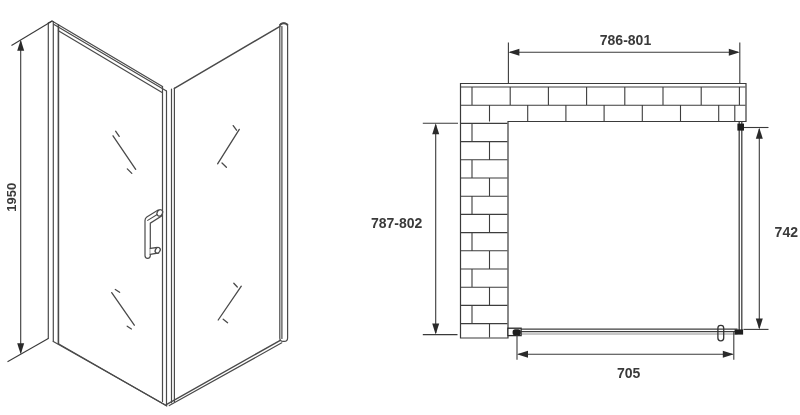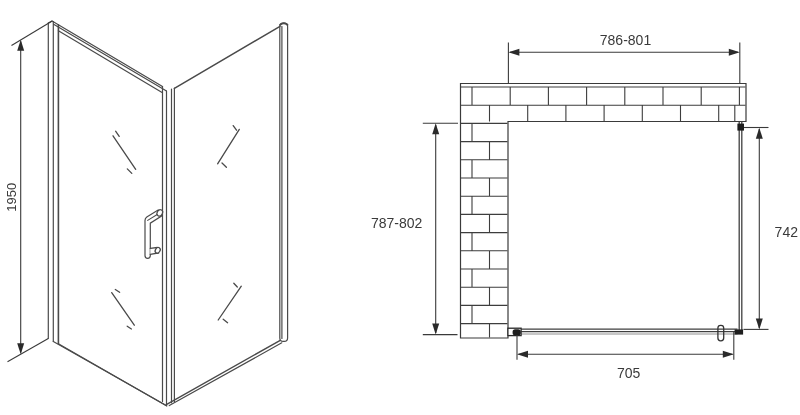--- a/index.html
+++ b/index.html
@@ -1,16 +1,16 @@
 <!DOCTYPE html>
 <html><head>
 <meta charset="utf-8">
 <style>
   html,body{margin:0;padding:0;background:#fff;}
-  .wrap{width:800px;height:415px;position:relative;font-family:"Liberation Sans",sans-serif;}
+  .wrap{width:800px;height:415px;position:relative;font-family:"Liberation Sans",sans-serif;font-weight:bold;}
   svg{display:block;}
   text{font-family:"Liberation Sans",sans-serif;fill:#3a3a3a;}
 </style>
 </head>
 <body>
 <div class="wrap">
 <svg width="800" height="415" viewBox="0 0 800 415">
 <defs>
 </defs>
 

